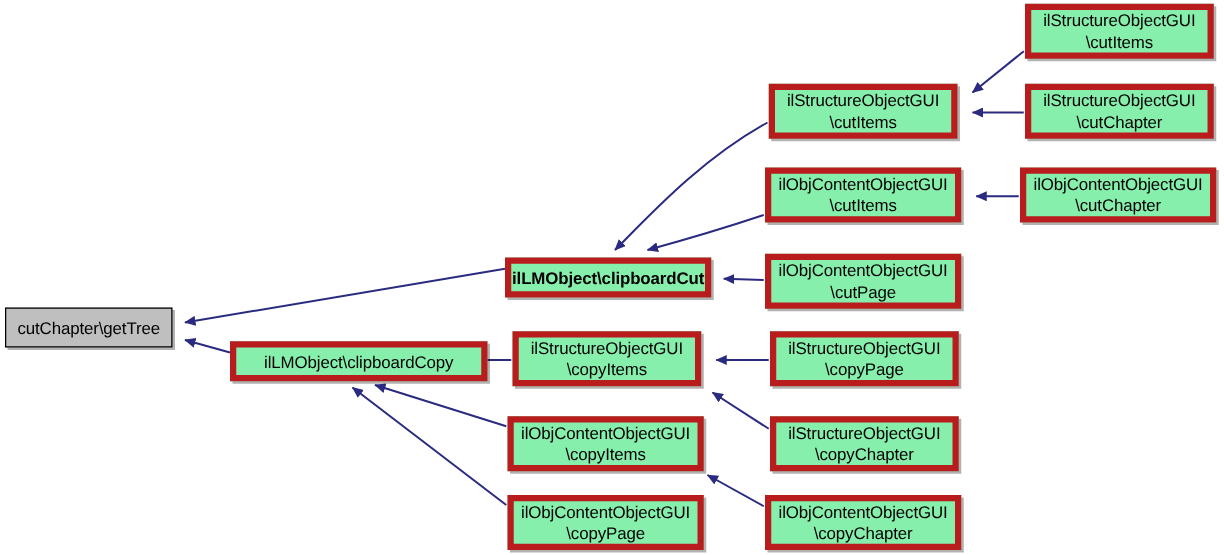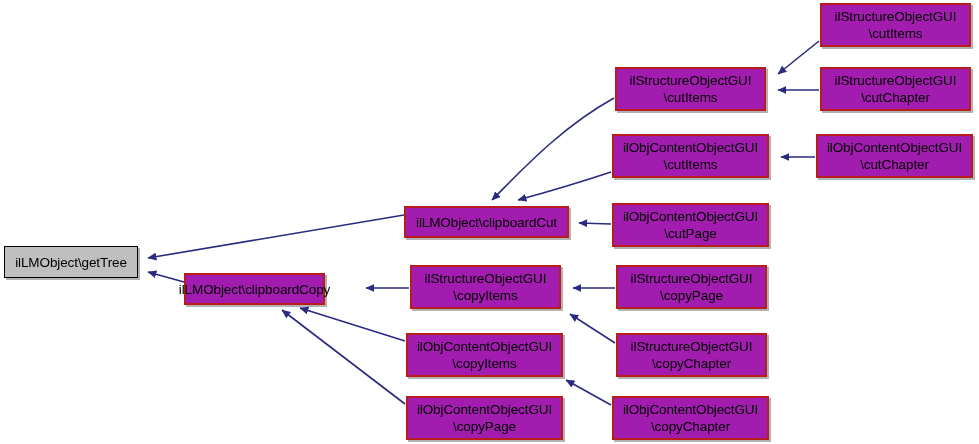--- a/index.html
+++ b/index.html
@@ -19,22 +19,22 @@
     position: absolute;
     left: 0;
     top: 0;
     width: 979px;
     height: 444px;
     pointer-events: none;
   }
   .node {
     position: absolute;
     box-sizing: border-box;
-    background: #a21caf;
-    border: 2px solid #b91c1c;
+    background: #86efac;
+    border: 5px solid #b91c1c;
     box-shadow: 2px 2px 0 0 rgba(0,0,0,0.30);
     display: flex;
     flex-direction: column;
     align-items: center;
     justify-content: center;
     text-align: center;
     color: #000000;
     font-size: 13.5px;
     line-height: 17px;
     letter-spacing: -0.1px;
@@ -86,28 +86,28 @@
 
       <path d="M615,288 L573,288"></path>
 
       <path d="M615,343 L570,314"></path>
 
       <path d="M611,405 L566,380"></path>
     </g>
   </svg>
 
   <div class="node current" style="left:4px;top:246px;width:134px;height:32px;">
-    <span class="l1">ilLMObject\getTree</span>
+    <span class="l1">cutChapter\getTree</span>
   </div>
 
-  <div class="node" style="left:184px;top:273px;width:141px;height:32px;">
+  <div class="node" style="left:184px;top:273px;width:206px;height:32px;">
     <span class="l1">ilLMObject\clipboardCopy</span>
   </div>
 
-  <div class="node" style="left:404px;top:206px;width:165px;height:32px;">
+  <div class="node" style="left:404px;top:206px;width:165px;height:32px;font-weight:bold;">
     <span class="l1">ilLMObject\clipboardCut</span>
   </div>
 
   <div class="node" style="left:615px;top:67px;width:151px;height:44px;">
     <span class="l1">ilStructureObjectGUI</span>
     <span class="l2">\cutItems</span>
   </div>
 
   <div class="node" style="left:820px;top:3px;width:151px;height:44px;">
     <span class="l1">ilStructureObjectGUI</span>

